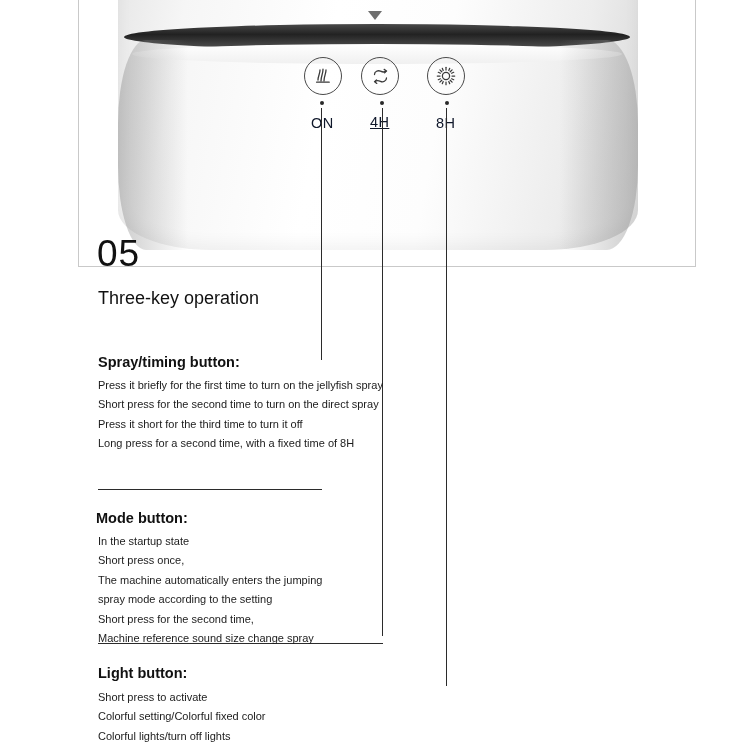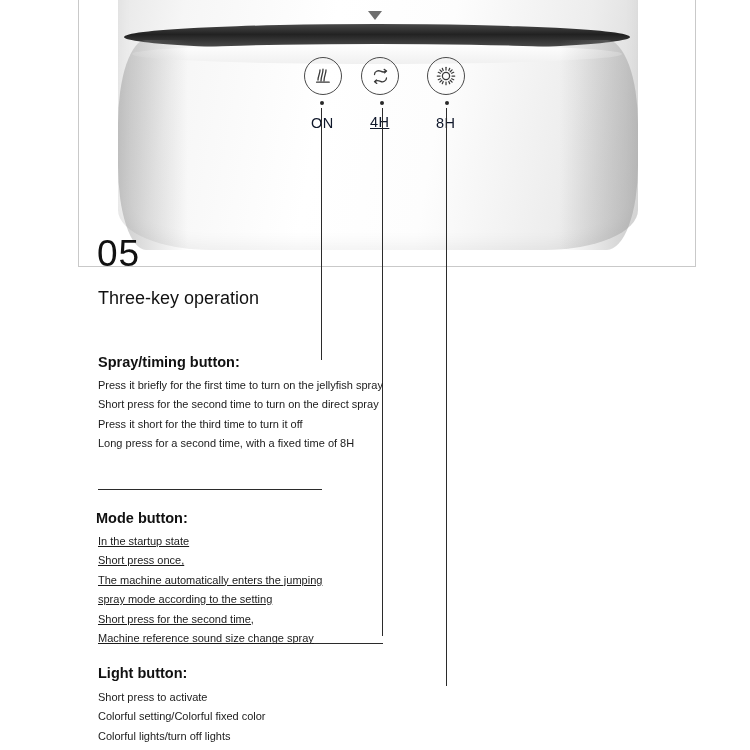--- a/index.html
+++ b/index.html
@@ -228,21 +228,21 @@
 
 <div class="block-title" style="left:98px; top:354px;">Spray/timing button:</div>
 <div class="lines" style="left:98px; top:376px;">
   <div>Press it briefly for the first time to turn on the jellyfish spray</div>
   <div>Short press for the second time to turn on the direct spray</div>
   <div>Press it short for the third time to turn it off</div>
   <div>Long press for a second time, with a fixed time of 8H</div>
 </div>
 
 <div class="block-title" style="left:96px; top:510px;">Mode button:</div>
-<div class="lines" style="left:98px; top:532px;text-decoration:underline;">
+<div class="lines" style="left:98px; top:532px;">
   <div>In the startup state</div>
   <div>Short press once,</div>
   <div>The machine automatically enters the jumping</div>
   <div>spray mode according to the setting</div>
   <div>Short press for the second time,</div>
   <div>Machine reference sound size change spray</div>
 </div>
 
 <div class="block-title" style="left:98px; top:665px;">Light button:</div>
 <div class="lines" style="left:98px; top:688px;">

